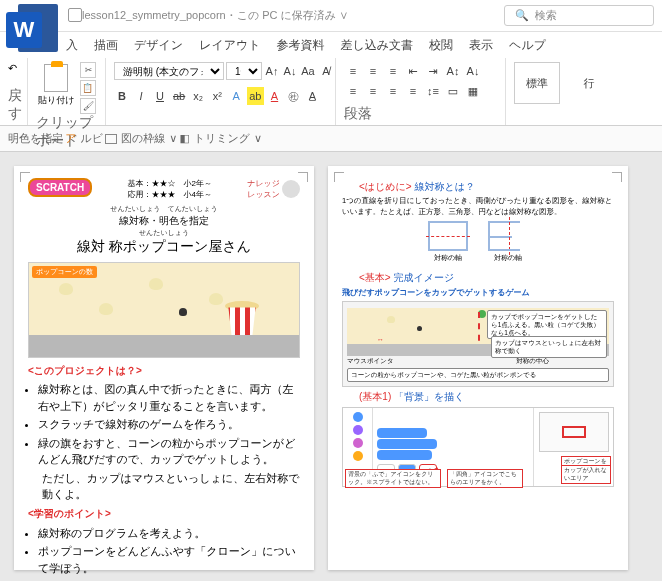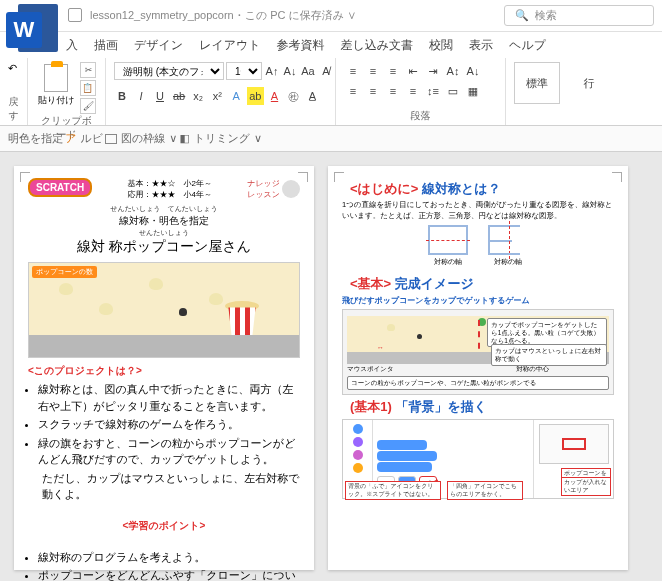--- a/index.html
+++ b/index.html
@@ -1,30 +1,30 @@
 <!DOCTYPE html>
 <html><head>
 <meta charset="utf-8">
 <style>
 *{margin:0;padding:0;box-sizing:border-box;font-family:"Yu Gothic UI","Meiryo",sans-serif}
 body{width:662px;height:581px;background:#f3f3f3;overflow:hidden;font-size:11px}
 .titlebar{height:32px;background:#fff;display:flex;align-items:center;padding:0 8px;border-bottom:1px solid #e0e0e0;position:relative}
 .word-icon{position:absolute;left:6px;top:4px;width:52px;height:52px;z-index:10}
 .word-icon .back{position:absolute;left:12px;top:0;width:40px;height:48px;background:#2b579a;border-radius:2px}
 .word-icon .front{position:absolute;left:0;top:8px;width:36px;height:36px;background:#185abd;border-radius:3px;display:flex;align-items:center;justify-content:center;color:#fff;font-weight:bold;font-size:22px}
-.titlebar-left{margin-left:60px;display:flex;gap:8px;color:#999}
+.titlebar-left{margin-left:60px;display:flex;color:#999}
 .titlebar-title{color:#888;font-size:11px}
 .doc-icon{width:14px;height:14px;display:inline-block;border:1px solid #999;border-radius:2px}
 .search-box{margin-left:auto;display:flex;align-items:center;gap:6px;border:1px solid #ccc;border-radius:3px;padding:2px 10px;width:150px;color:#888}
 .ribbon-tabs{height:26px;background:#fff;display:flex;align-items:center;padding-left:66px;gap:16px;color:#444;font-size:12px}
 .ribbon-tabs span{cursor:default}
 .ribbon{background:#fff;border-bottom:1px solid #d0d0d0;display:flex;height:68px}
 .rgroup{border-right:1px solid #e0e0e0;padding:4px 8px 2px 8px;display:flex;flex-direction:column;justify-content:space-between}
 .rgroup-body{display:flex;gap:4px;align-items:flex-start;flex:1}
-.rgroup-label{text-align:center;color:#666;font-size:10px}
+.rgroup-label{color:#666;font-size:14px}
 .paste-btn{display:flex;flex-direction:column;align-items:center;gap:2px;padding:2px}
 .paste-icon{width:24px;height:28px;background:#fff;border:1px solid #aaa;position:relative}
 .paste-icon::before{content:"";position:absolute;top:-4px;left:6px;width:12px;height:6px;background:#ffa500;border-radius:2px 2px 0 0}
 .small-btns{display:flex;flex-direction:column;gap:2px}
 .icon-btn{width:16px;height:16px;border:1px solid #ccc;background:#fff;display:inline-flex;align-items:center;justify-content:center;font-size:9px;color:#555}
 .font-row{display:flex;gap:2px;align-items:center;margin-bottom:3px}
 .font-select{border:1px solid #ccc;padding:1px 4px;font-size:10px;background:#fff;height:18px}
 .btn-row{display:flex;gap:3px;align-items:center}
 .fmt-btn{min-width:16px;height:18px;display:inline-flex;align-items:center;justify-content:center;font-size:11px;color:#444;padding:0 2px}
 .para-grid{display:grid;grid-template-columns:repeat(7,18px);gap:2px}
@@ -48,24 +48,24 @@
 .p1-title .sub{font-size:10px}
 .p1-title .main{font-size:14px;font-weight:500}
 .game-img{height:96px;background:#f8edc9;border:1px solid #ccc;position:relative;margin:6px 0;overflow:hidden}
 .game-img .floor{position:absolute;bottom:0;left:0;right:0;height:22px;background:#b8b8b8}
 .game-img .label{position:absolute;top:3px;left:3px;background:#ff8c1a;color:#fff;font-size:7px;padding:1px 4px;border-radius:2px}
 .popcorn{position:absolute;width:14px;height:12px;background:#f0e6b0;border-radius:50% 50% 40% 40%}
 .cup{position:absolute;bottom:20px;right:40px;width:34px;height:30px}
 .cup-body{width:100%;height:100%;background:repeating-linear-gradient(90deg,#e03030 0 5px,#fff 5px 10px);clip-path:polygon(10% 0,90% 0,80% 100%,20% 100%);position:relative}
 .cup-top{position:absolute;top:-6px;left:0;right:0;height:10px;background:#f0d890;border-radius:50%}
 .sec-title{color:#e03030;font-size:10px;font-weight:bold;margin:6px 0 3px 0}
-.sec-title2{color:#e03030;font-size:10px;font-weight:bold;text-align:center;margin:16px 0}
+.sec-title2{color:#e03030;font-size:10px;font-weight:bold;text-align:left;margin:4px 0}
 .bullets{font-size:11px;line-height:1.5;padding-left:10px}
 .bullets li{list-style:disc;margin-bottom:2px}
-.p2-h{color:#e03030;font-size:13px;font-weight:bold;margin:2px 8px}
+.p2-h{color:#e03030;font-size:10px;font-weight:normal;margin:2px 17px}
 .p2-h .blue{color:#2060c0}
 .p2-text{font-size:7.5px;line-height:1.4;margin:2px 0 4px 0}
 .diagram{display:flex;gap:20px;justify-content:center;margin:4px 0 8px 0;font-size:7px;align-items:center}
 .shape-box{text-align:center}
 .shape{width:40px;height:30px;position:relative;margin-bottom:2px}
 .n-shape{border:2px solid #9bb8e0}
 .n-shape::before{content:"";position:absolute;top:50%;left:-4px;right:-4px;border-top:1px dashed #e03030}
 .e-shape{border-left:2px solid #9bb8e0;position:relative}
 .e-shape::before,.e-shape::after{content:"";position:absolute;left:0;width:30px;border-top:2px solid #9bb8e0}
 .e-shape::before{top:0}.e-shape::after{bottom:0}

